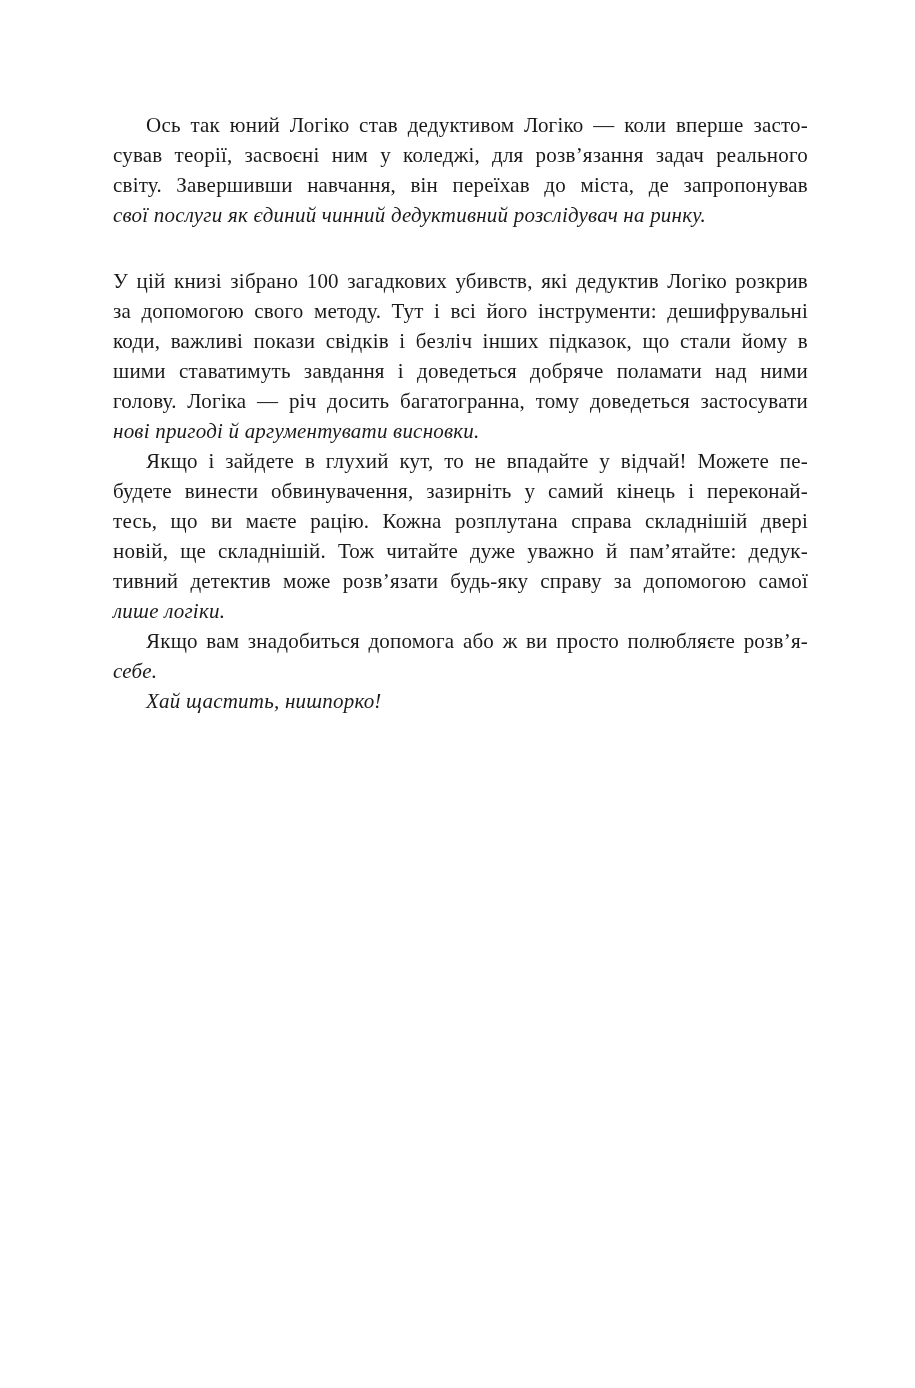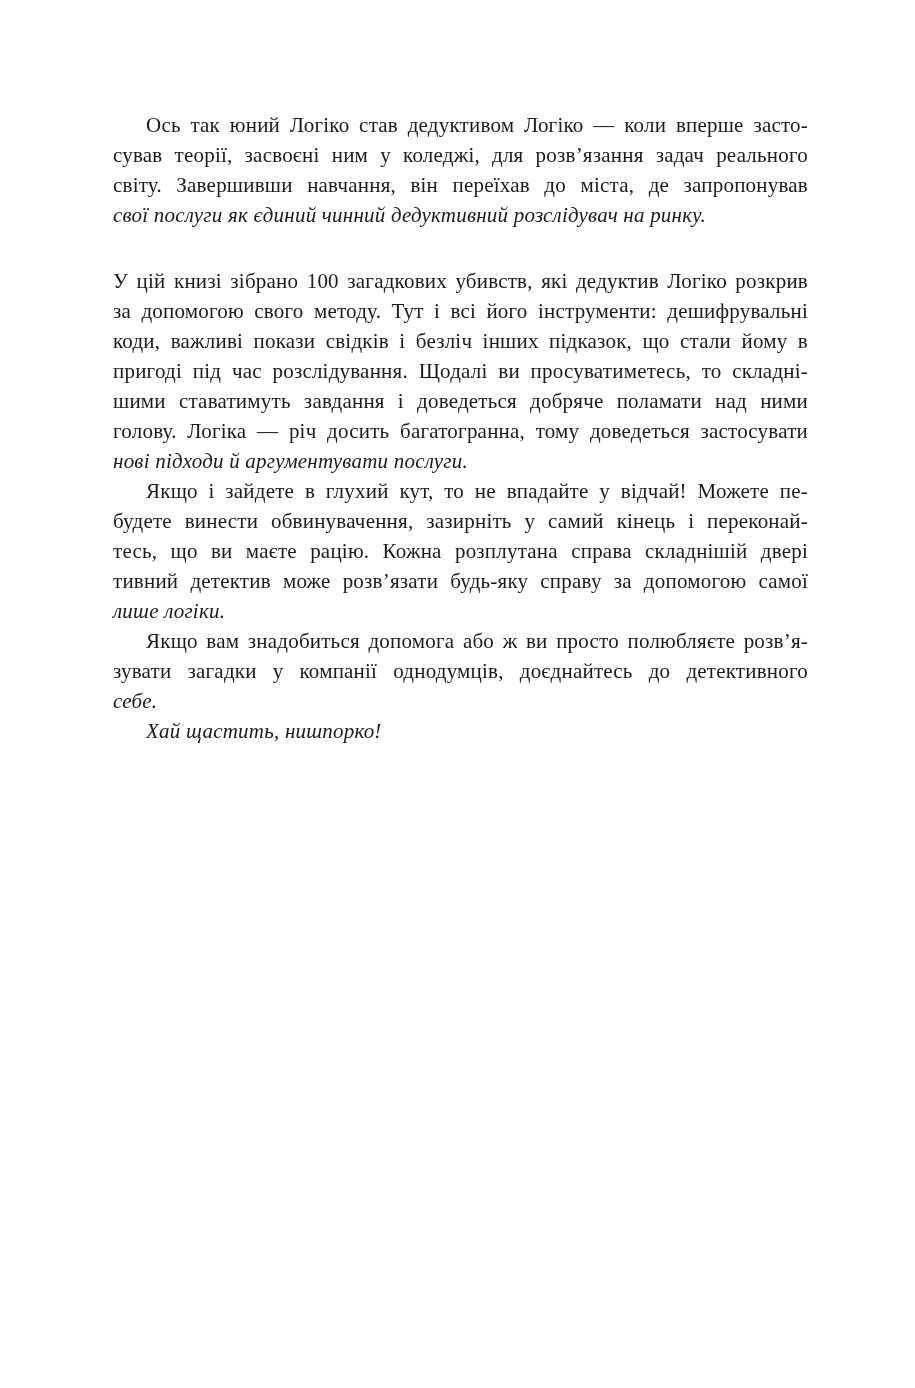--- a/index.html
+++ b/index.html
@@ -56,34 +56,33 @@
       <div class="para indent">
         <div class="line">Ось так юний Логіко став дедуктивом Логіко — коли вперше засто-</div>
         <div class="line">сував теорії, засвоєні ним у коледжі, для розв’язання задач реального</div>
         <div class="line">світу. Завершивши навчання, він переїхав до міста, де запропонував</div>
         <div class="line end">свої послуги як єдиний чинний дедуктивний розслідувач на ринку.</div>
       </div>
       <div class="para gap">
         <div class="line">У цій книзі зібрано 100 загадкових убивств, які дедуктив Логіко розкрив</div>
         <div class="line">за допомогою свого методу. Тут і всі його інструменти: дешифрувальні</div>
         <div class="line">коди, важливі покази свідків і безліч інших підказок, що стали йому в</div>
-        <div class="line">пригоді під час розслідування. Щодалі ви просуватиметесь, то складні-</div>
         <div class="line">шими ставатимуть завдання і доведеться добряче поламати над ними</div>
         <div class="line">голову. Логіка — річ досить багатогранна, тому доведеться застосувати</div>
-        <div class="line end">нові підходи й аргументувати послуги.</div>
+        <div class="line end">нові пригоді й аргументувати висновки.</div>
       </div>
       <div class="para indent">
         <div class="line">Якщо і зайдете в глухий кут, то не впадайте у відчай! Можете пе-</div>
         <div class="line">будете винести обвинувачення, зазирніть у самий кінець і переконай-</div>
         <div class="line">тесь, що ви маєте рацію. Кожна розплутана справа складнішій двері</div>
+        <div class="line">новій, ще складнішій. Тож читайте дуже уважно й пам’ятайте: дедук-</div>
         <div class="line">тивний детектив може розв’язати будь-яку справу за допомогою самої</div>
         <div class="line end">лише логіки.</div>
       </div>
       <div class="para indent">
         <div class="line">Якщо вам знадобиться допомога або ж ви просто полюбляєте розв’я-</div>
-        <div class="line">зувати загадки у компанії однодумців, доєднайтесь до детективного</div>
         <div class="line end">себе.</div>
       </div>
       <div class="para indent">
         <div class="line end">Хай щастить, нишпорко!</div>
       </div>
     </div>
 </div>
 
 </body></html>

